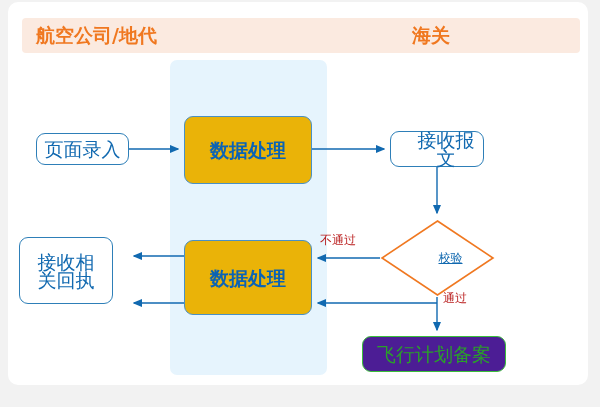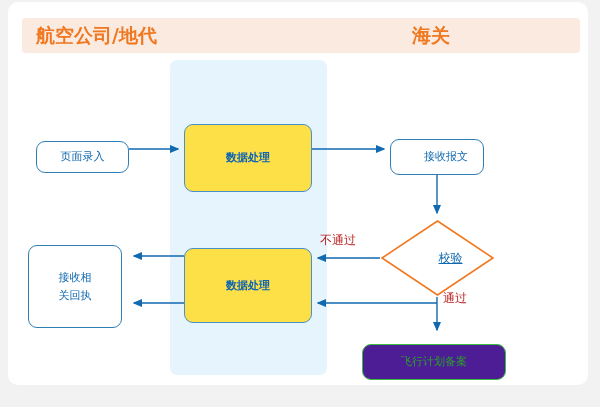--- a/index.html
+++ b/index.html
@@ -74,49 +74,48 @@
   }
 
   
   .node {
     position: absolute;
     box-sizing: border-box;
     display: flex;
     align-items: center;
     justify-content: center;
     text-align: center;
-    font-size: 11px;
+    font-size: 19px;
     line-height: 18px;
     white-space: pre-line;
-    margin-top: 8px;
   }
   .node-blue {
     border: 1.3px solid #2e7fb8;
     border-radius: 9px;
     background: #ffffff;
     color: #1169b0;
   }
   .node-blue-strong {
     border: 1.3px solid #4a90c4;
     border-radius: 9px;
-    background: #fde047;
+    background: #eab308;
     color: #0b63b5;
     font-weight: bold;
   }
   .node-green {
     border: 1.5px solid #3bbd3b;
     border-radius: 9px;
     background: #4c1d95;
     color: #2aa02a;
   }
 
   #node-page-entry   { left: 36px;  top: 133px; width: 93px;  height: 32px; }
   #node-dp-1         { left: 184px; top: 116px; width: 128px; height: 68px; }
   #node-recv-msg     { left: 390px; top: 131px; width: 94px;  height: 36px; padding-left: 18px; }
-  #node-recv-receipt { left: 28px;  top: 237px; width: 94px;  height: 83px; }
+  #node-recv-receipt { left: 19px;  top: 237px; width: 94px;  height: 67px; }
   #node-dp-2         { left: 184px; top: 240px; width: 128px; height: 75px; }
   #node-flight-plan  { left: 362px; top: 336px; width: 144px; height: 36px; }
 
   
   #node-verify {
     position: absolute;
     left: 380px;
     top: 219px;
     width: 115px;
     height: 78px;

